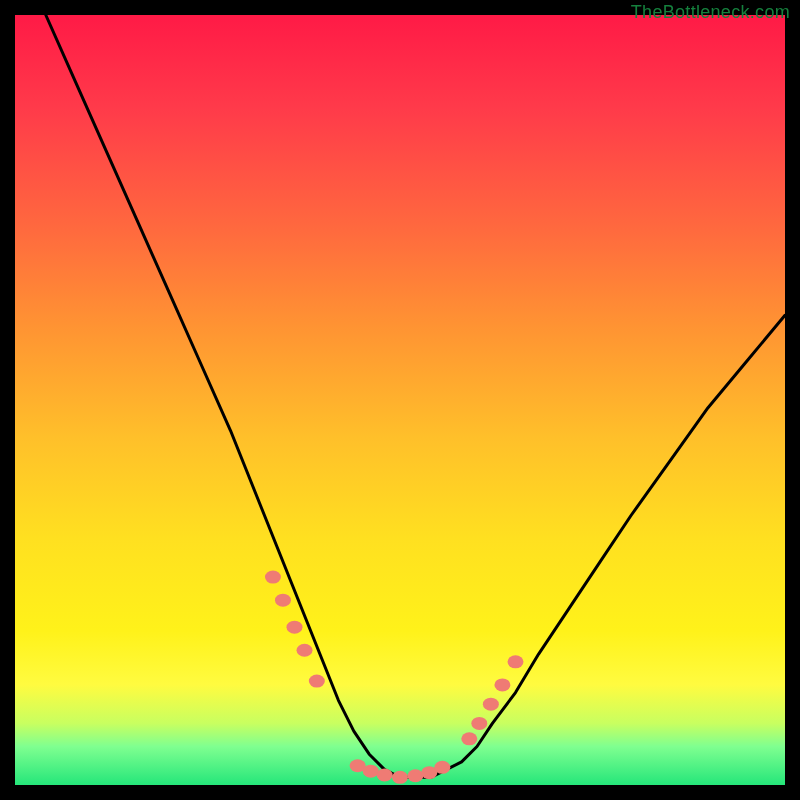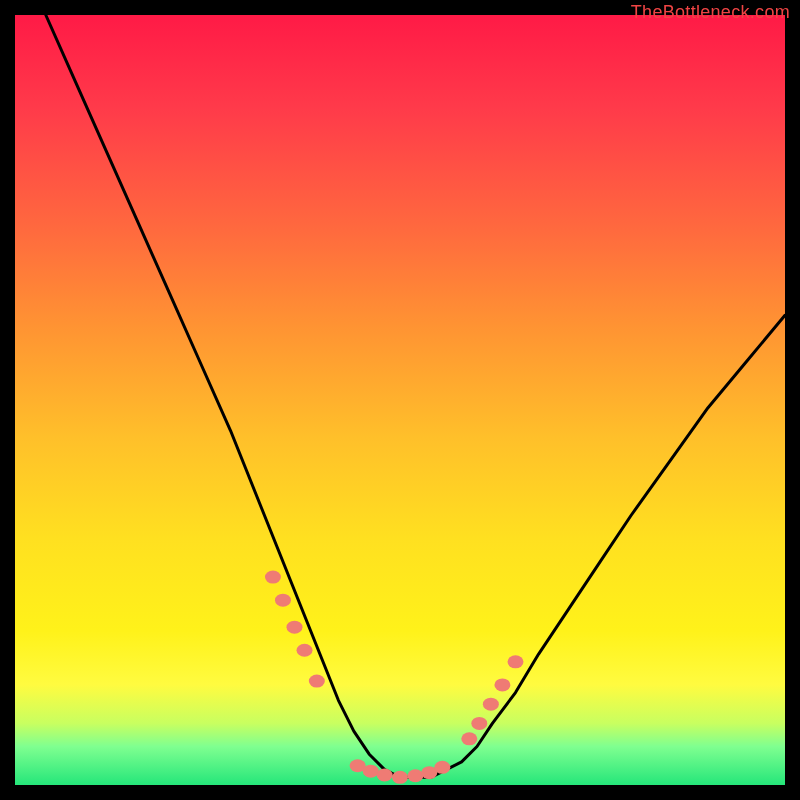--- a/index.html
+++ b/index.html
@@ -36,21 +36,21 @@
       #fffb40 87%,
       #c8ff60 92%,
       #7fff90 95%,
       #25e67a 100%
     );
   }
   .watermark {
     position: absolute;
     top: 2px;
     right: 10px;
-    color: #ef4444;
+    color: #15803d;
     font-size: 18px;
     font-weight: 500;
     letter-spacing: 0.3px;
     user-select: none;
   }
   svg.curve-layer {
     position: absolute;
     left: 0;
     top: 0;
     width: 770px;

